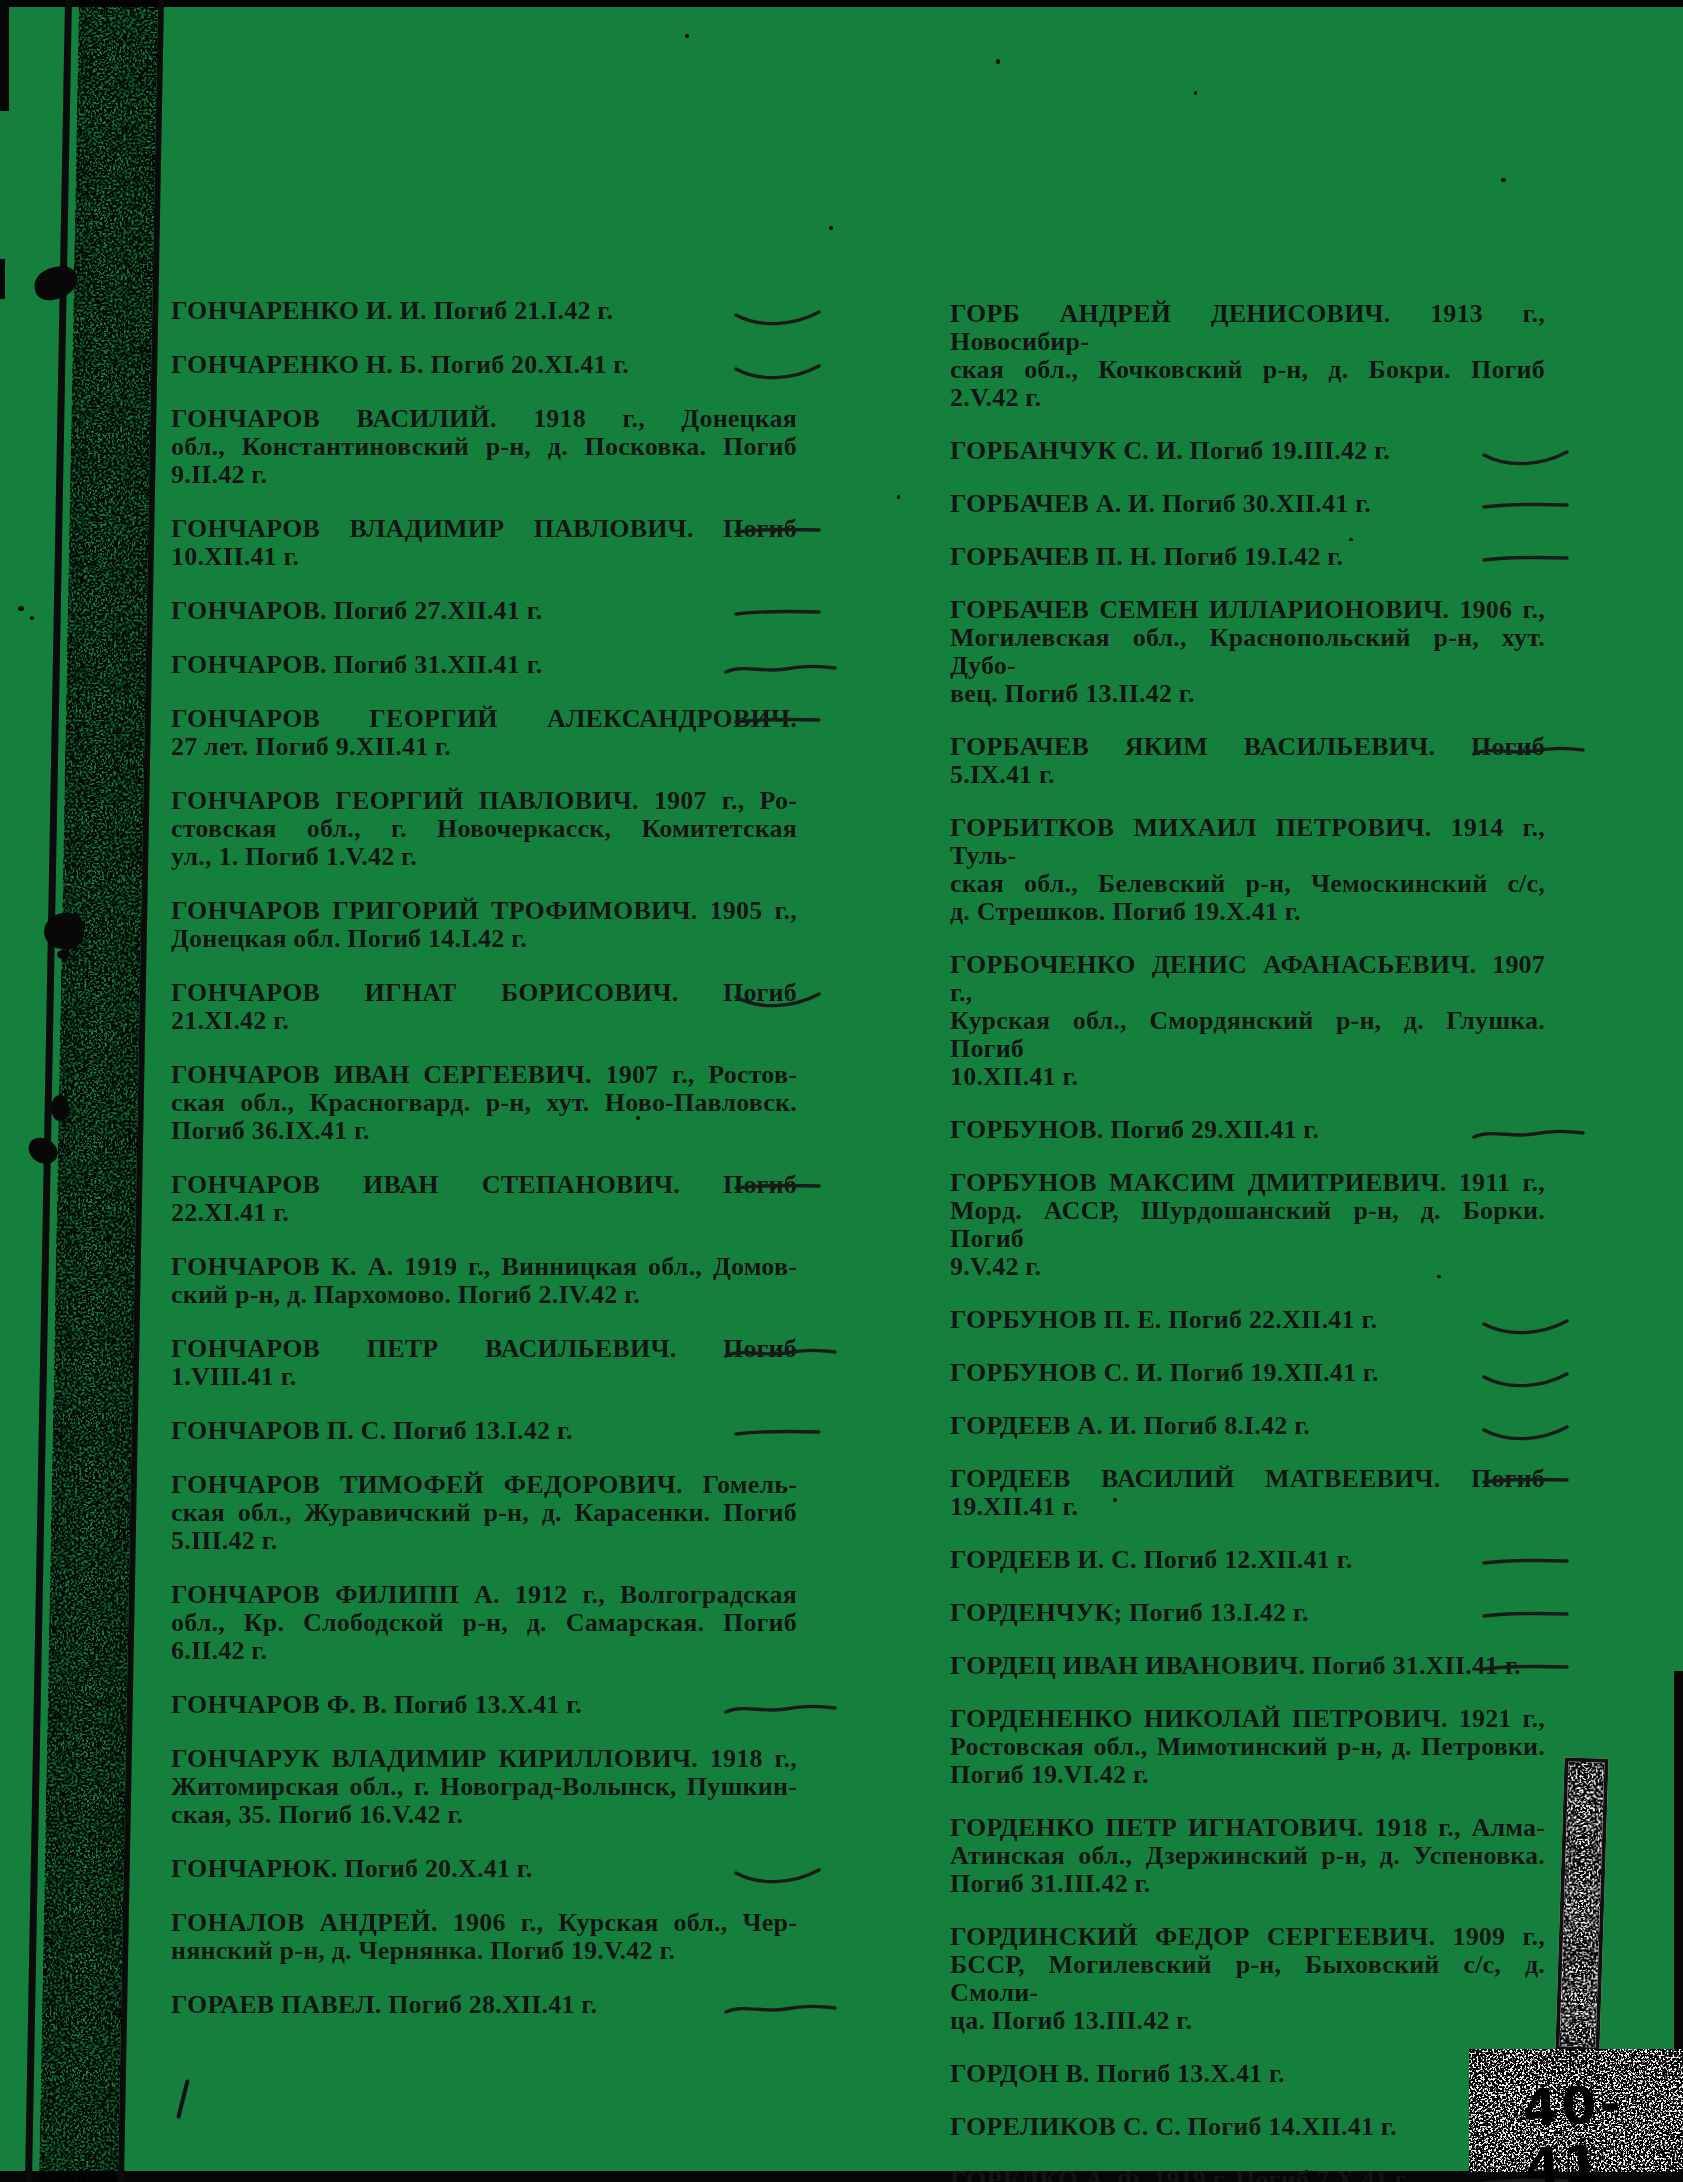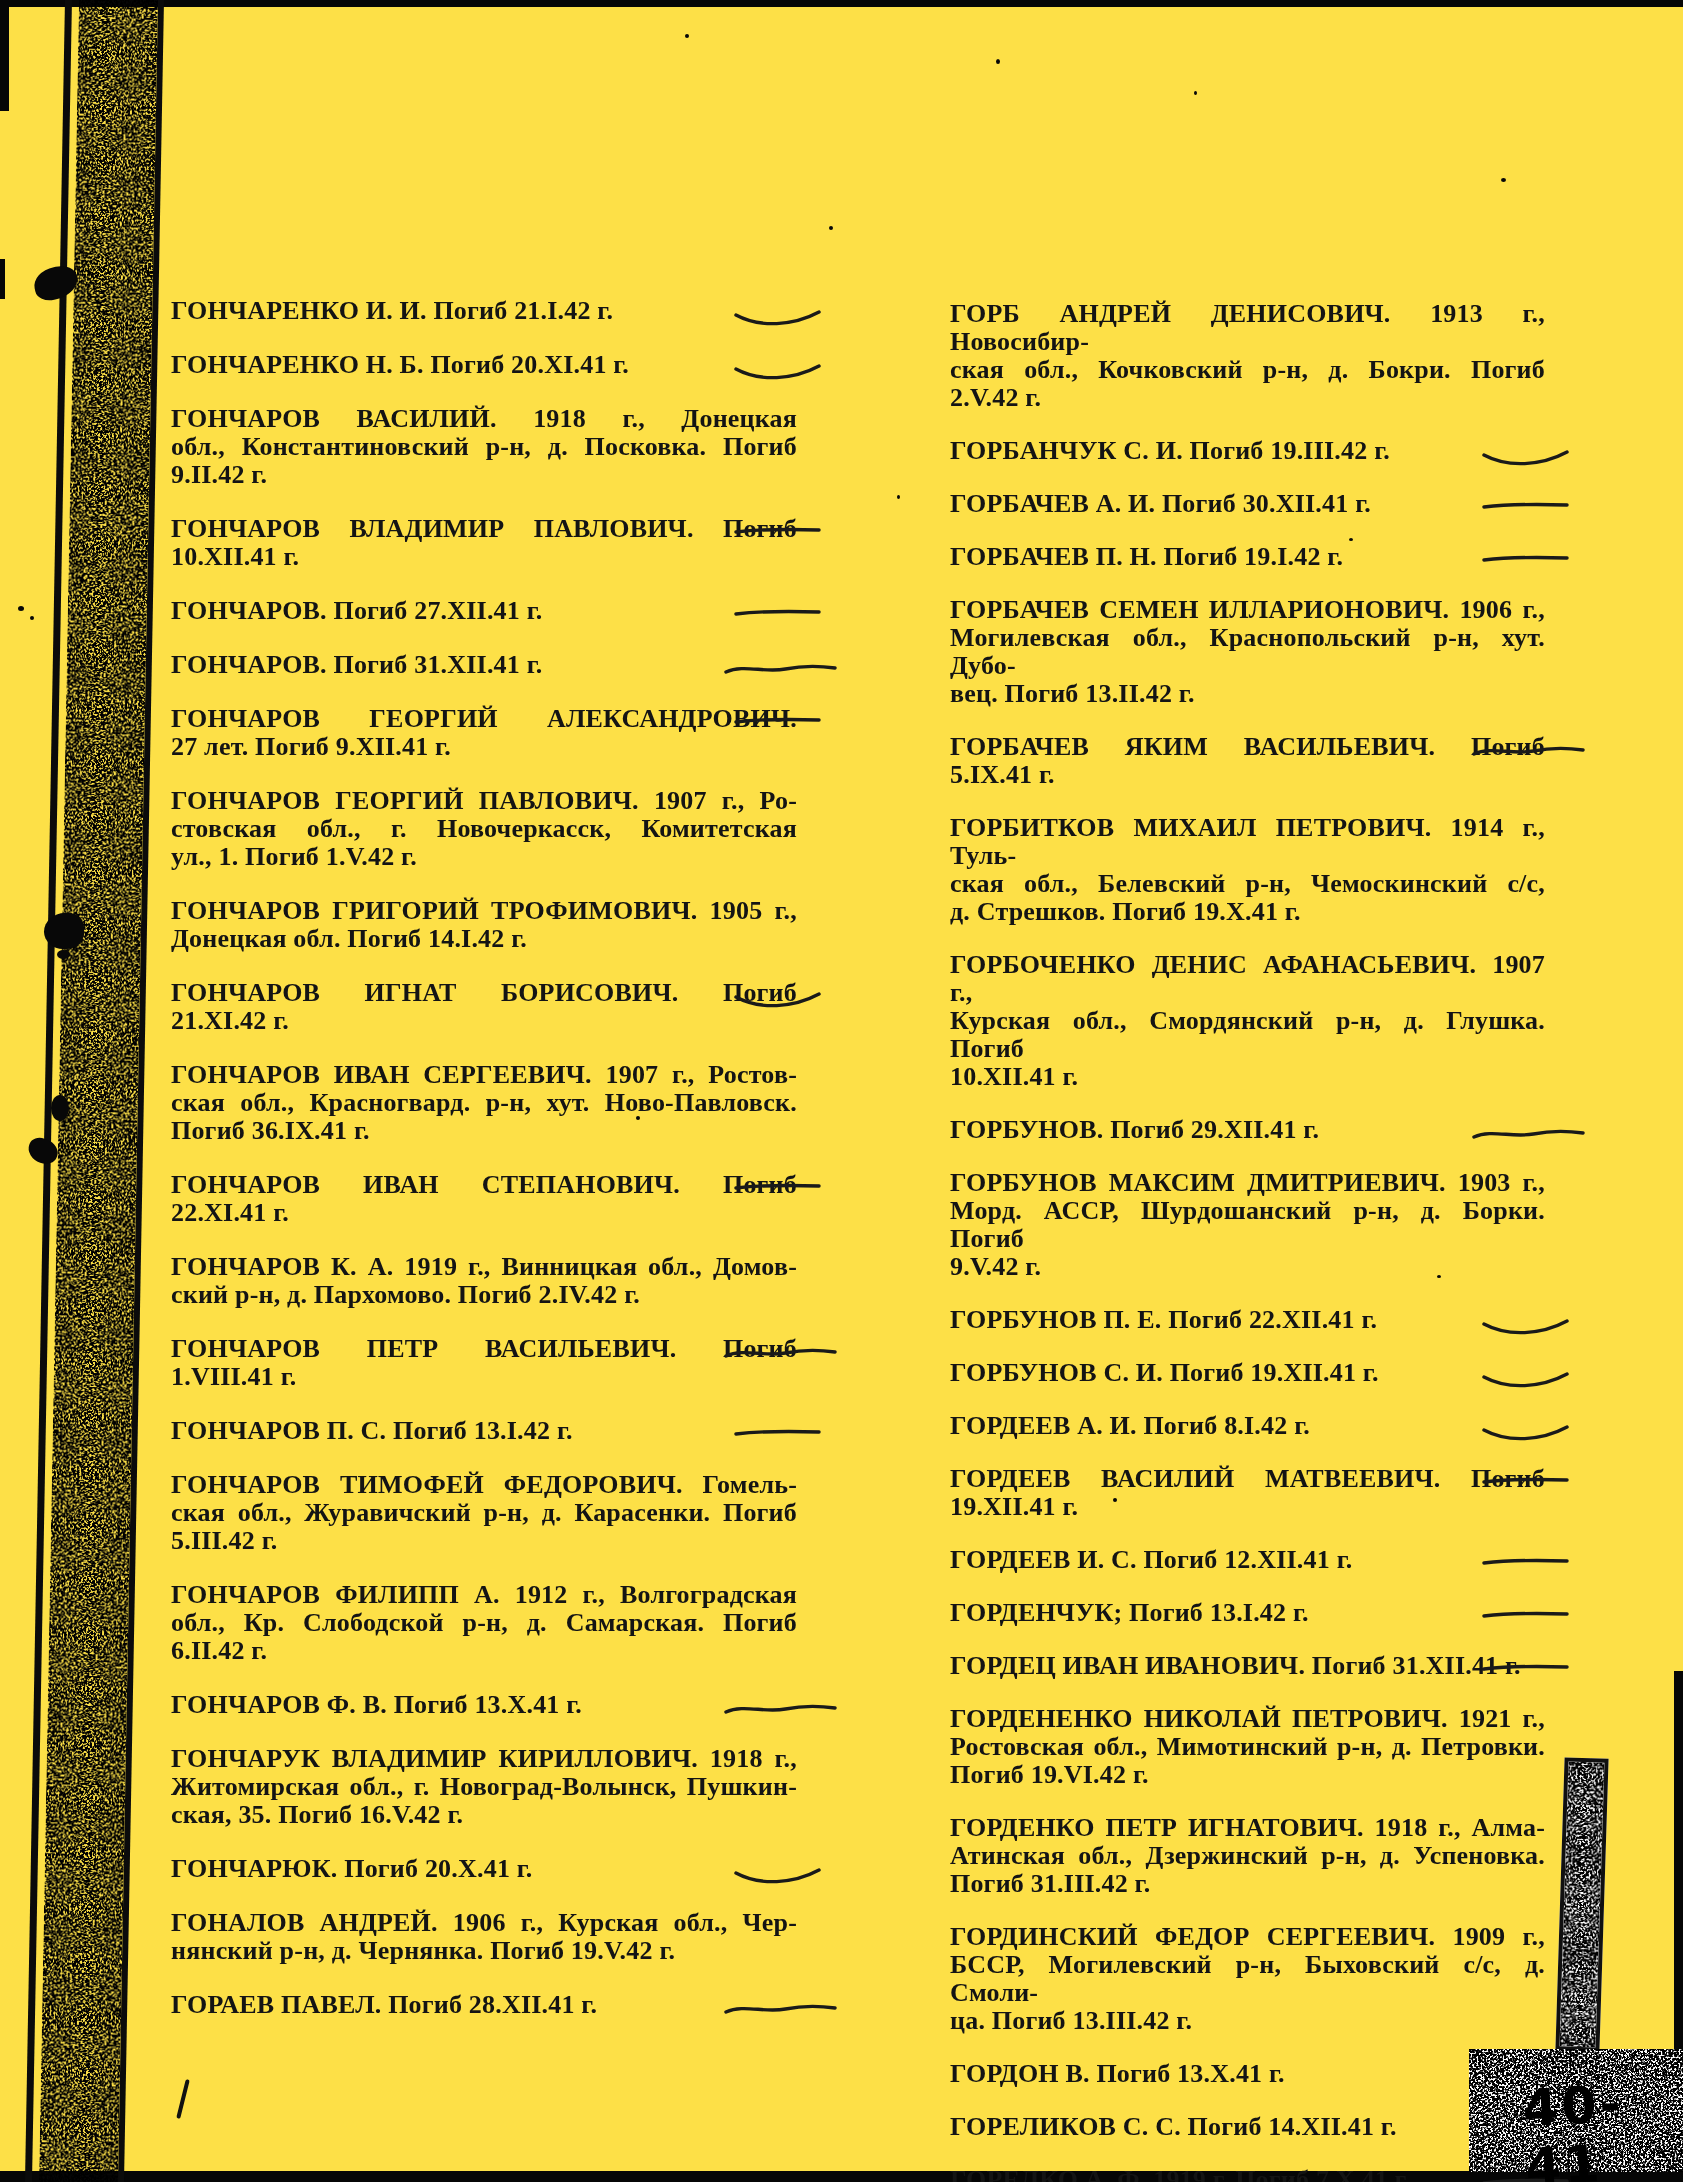--- a/index.html
+++ b/index.html
@@ -1,16 +1,16 @@
 <!DOCTYPE html>
 <html><head>
 <meta charset="utf-8">
 <style>
   html,body{margin:0;padding:0;background:#ffffff;}
-  .page{position:relative;width:1683px;height:2182px;background:#fde047;overflow:hidden;
+  .page{position:relative;width:1683px;height:2182px;background:#15803d;overflow:hidden;
         font-family:"Liberation Serif",serif;}
 
   
   .edge{position:absolute;background:#060606;}
   .edge-top{left:0;top:0;width:1683px;height:7px;}
   .edge-left-top{left:0;top:0;width:9px;height:111px;}
   .edge-left-tick{left:0;top:259px;width:5px;height:40px;}
   .edge-bottom{left:0;top:2171px;width:1683px;height:11px;}
   .edge-bottom-right{left:1515px;top:2154px;width:168px;height:28px;}
   .edge-right{left:1674px;top:1671px;width:9px;height:511px;}
@@ -280,21 +280,21 @@
         <div class="line j">Курская обл., Смордянский р-н, д. Глушка. Погиб</div>
         <div class="line">10.XII.41 г.</div>
       </div>
       <div class="entry">
         <div class="line">ГОРБУНОВ. Погиб 29.XII.41 г.</div>
         <svg class="pen-mark mark-swoosh" width="117" height="24" viewBox="0 0 118 24">
           <path d="M4 15 C 22 7 42 16 64 12 C 84 8 100 9 114 11"></path>
         </svg>
       </div>
       <div class="entry">
-        <div class="line j">ГОРБУНОВ МАКСИМ ДМИТРИЕВИЧ. 1903 г.,</div>
+        <div class="line j">ГОРБУНОВ МАКСИМ ДМИТРИЕВИЧ. 1911 г.,</div>
         <div class="line j">Морд. АССР, Шурдошанский р-н, д. Борки. Погиб</div>
         <div class="line">9.V.42 г.</div>
       </div>
       <div class="entry">
         <div class="line">ГОРБУНОВ П. Е. Погиб 22.XII.41 г.</div>
         <svg class="pen-mark mark-curve" width="91" height="26" viewBox="0 0 92 26">
           <path d="M4 9 C 28 22 62 20 88 6"></path>
         </svg>
       </div>
       <div class="entry">

